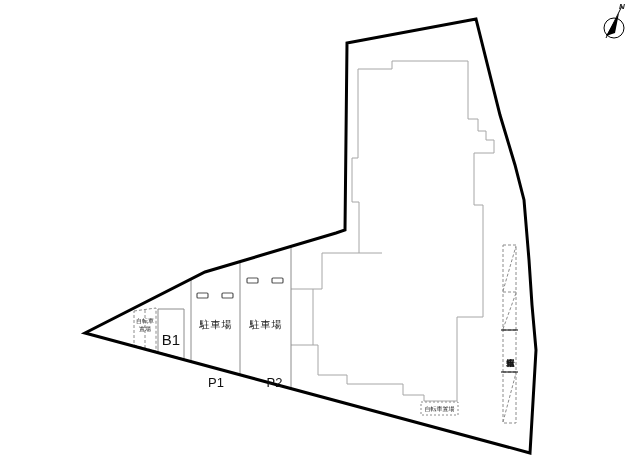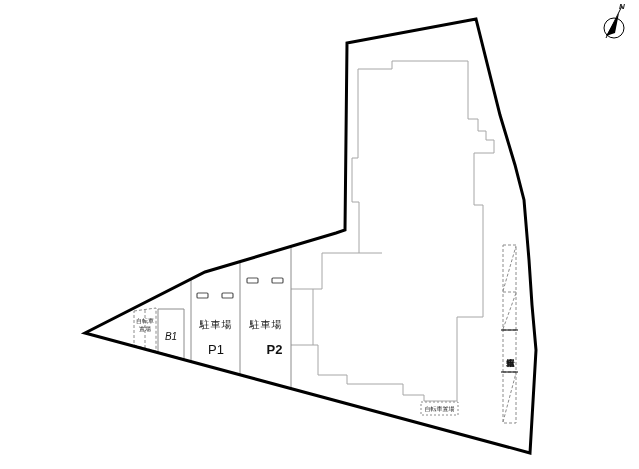--- a/index.html
+++ b/index.html
@@ -6,22 +6,22 @@
   .canvas{
     position:relative;
     width:639px;height:469px;
     background:#fff;
     font-family:"Liberation Sans","DejaVu Sans",sans-serif;
     overflow:hidden;
   }
   .canvas svg{position:absolute;left:0;top:0;}
   .lbl{position:absolute;color:#111;text-align:center;white-space:nowrap;}
   .lbl-parking{font-size:10px;letter-spacing:1px;}
-  .lbl-code{font-size:13px;}
-  .lbl-b1{font-size:10px;font-style:italic;}
+  .lbl-code{font-size:13px;margin-top:33px;}
+  .lbl-b1{font-size:15px;}
   .lbl-bike-small{font-size:6px;line-height:8px;letter-spacing:0;}
   .lbl-bike-bottom{font-size:6px;line-height:12px;letter-spacing:0;}
   .lbl-bike-vert{
     font-size:8.5px;line-height:13px;letter-spacing:0;
     writing-mode:vertical-rl;text-orientation:upright;
   }
   .lbl-north{font-size:8px;font-style:italic;font-weight:bold;}
 </style>
 </head>
 <body>
@@ -66,21 +66,21 @@
       <circle cx="614" cy="28" r="10"></circle>
       <line x1="606" y1="38" x2="622" y2="6"></line>
       <path d="M619,13 L606,36 L615,33 Z" fill="#000" stroke="none"></path>
     </g>
   </svg>
 
   <div class="lbl lbl-parking" style="left:190px;top:318px;width:52px;">駐車場</div>
   <div class="lbl lbl-code" style="left:190px;top:342px;width:52px;">P1</div>
 
   <div class="lbl lbl-parking" style="left:241px;top:318px;width:50px;">駐車場</div>
-  <div class="lbl lbl-code" style="left:241px;top:342px;width:67px;font-weight:bold;">P2</div>
+  <div class="lbl lbl-code" style="left:241px;top:342px;width:67px;">P2</div>
 
   <div class="lbl lbl-b1" style="left:158px;top:331px;width:26px;">B1</div>
 
   <div class="lbl lbl-bike-small" style="left:133px;top:317px;width:24px;">
     <div>自転車</div>
     <div>置場</div>
   </div>
 
   <div class="lbl lbl-bike-vert" style="left:503px;top:330px;width:14px;height:43px;">自転車置場</div>
 

